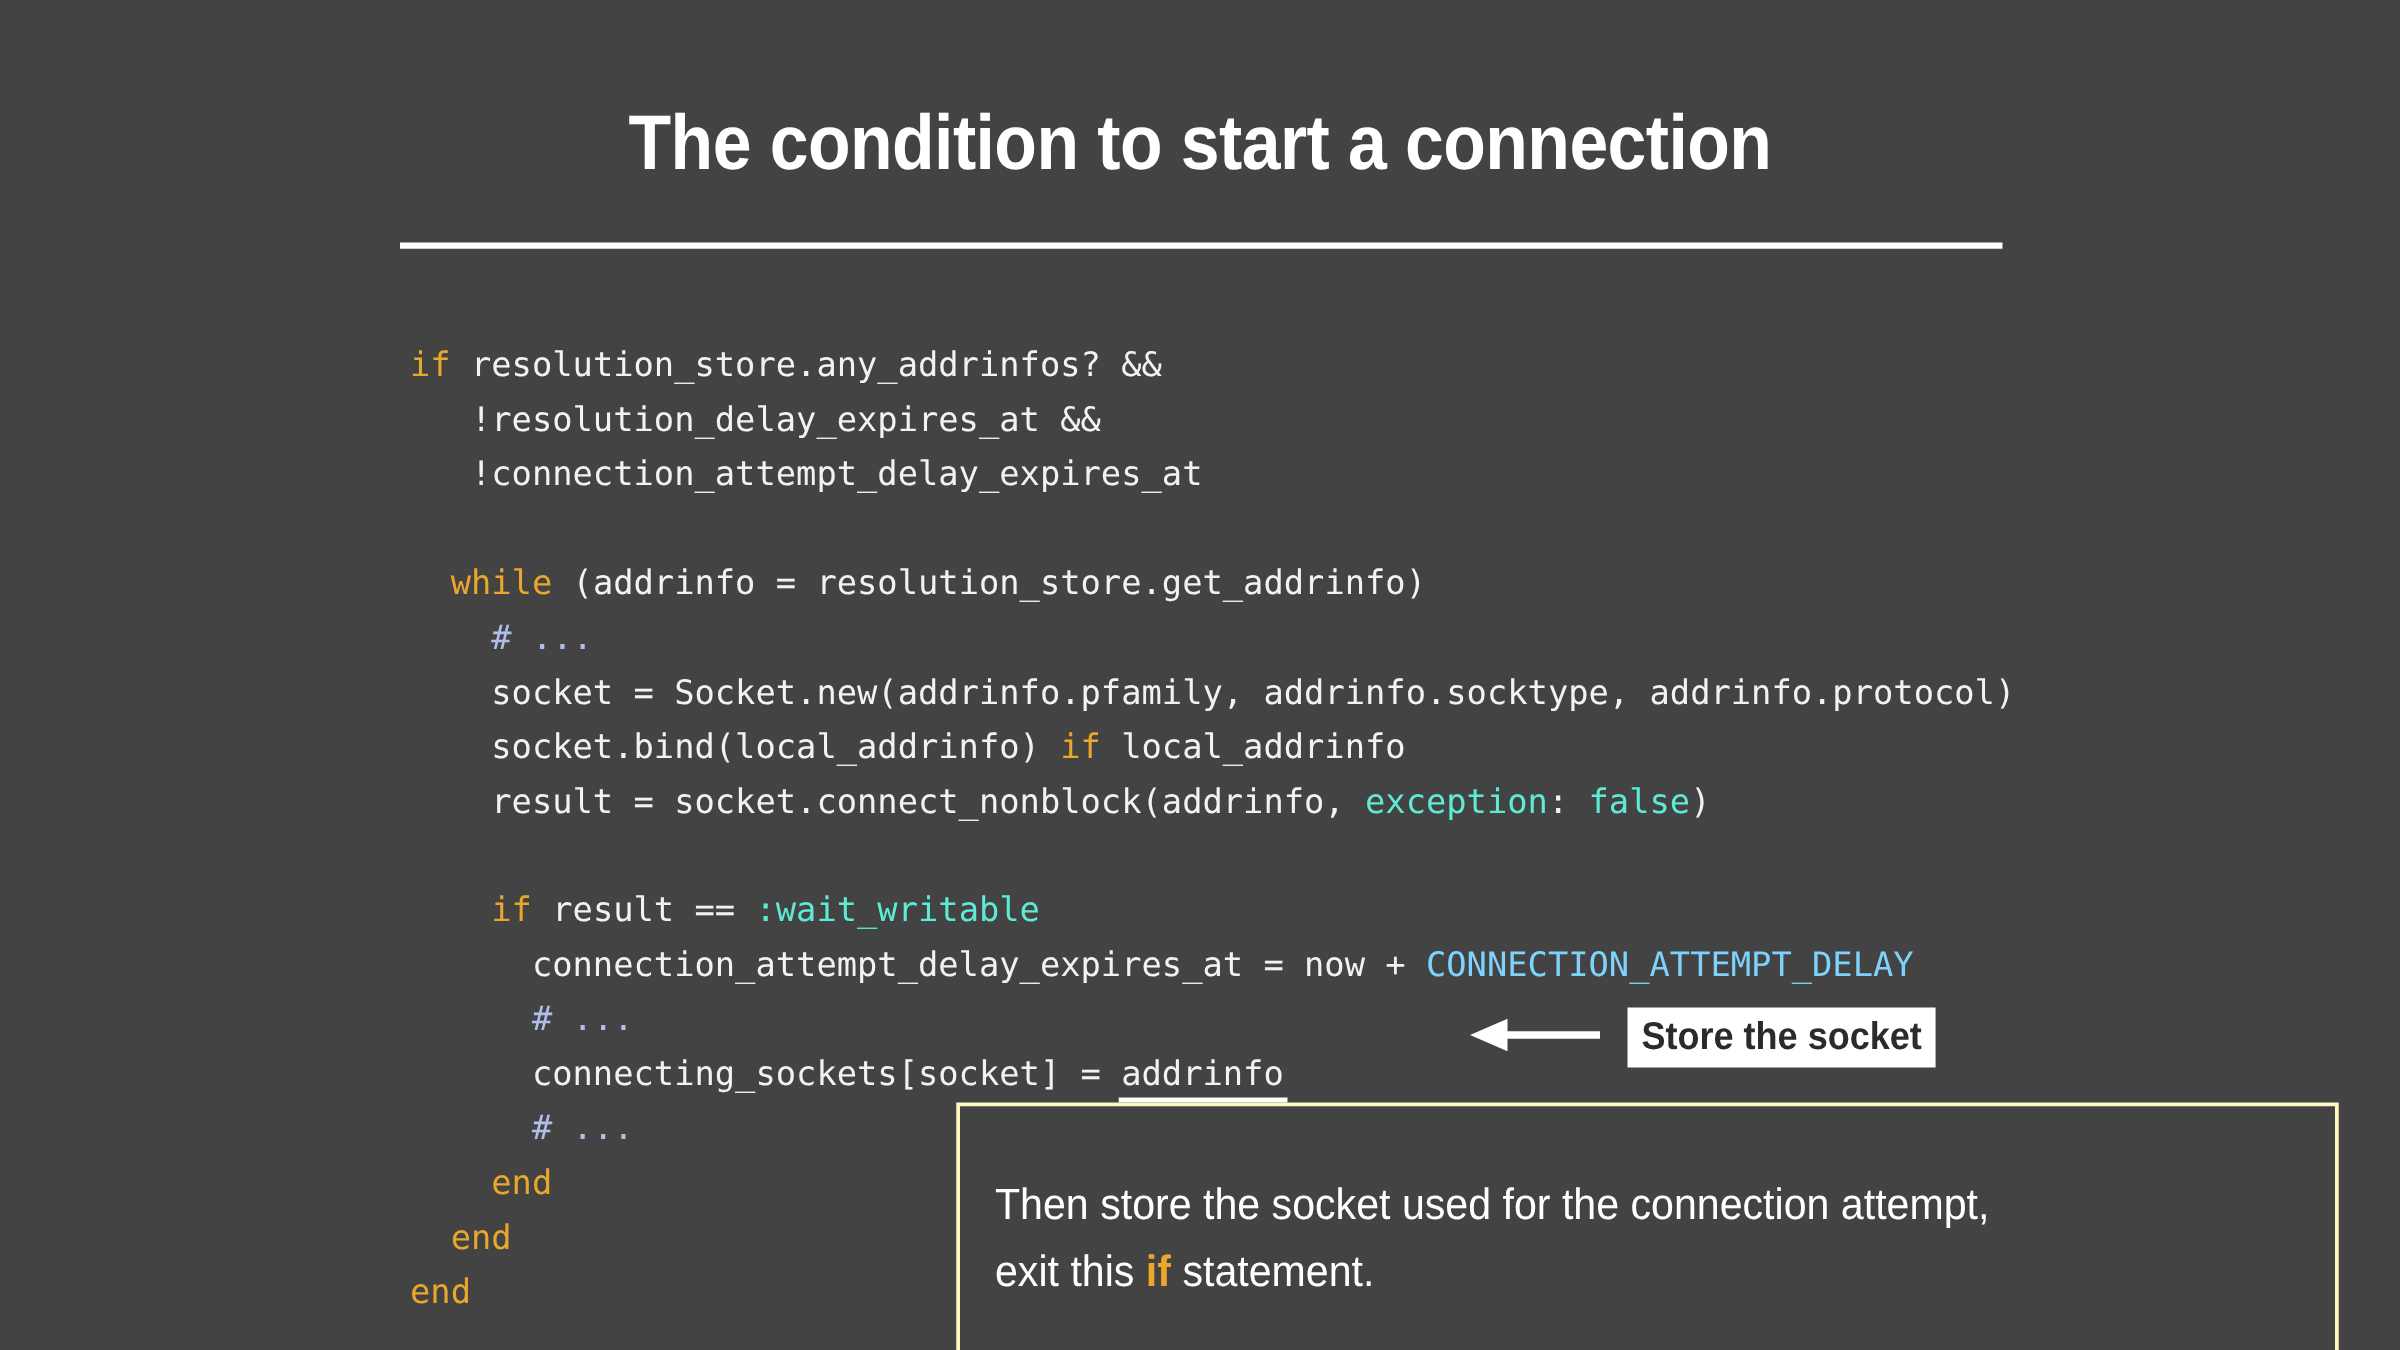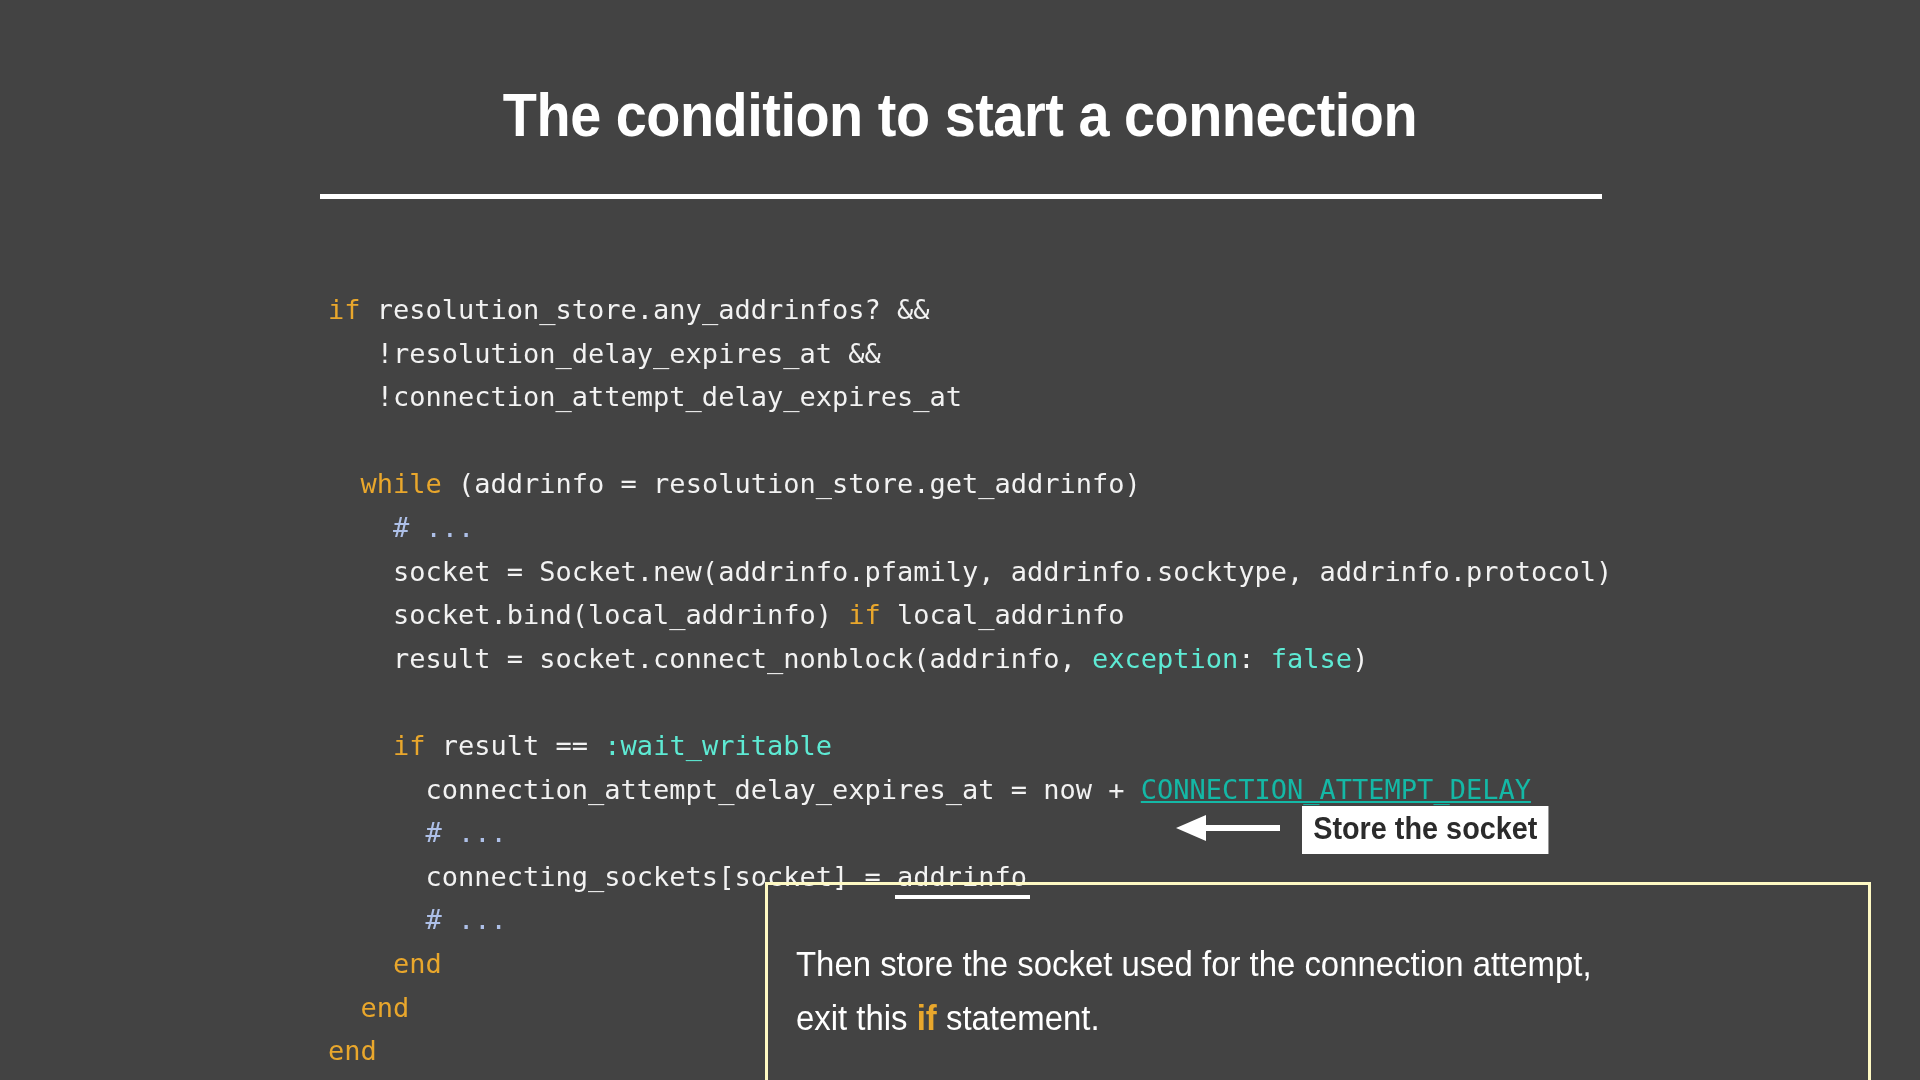--- a/index.html
+++ b/index.html
@@ -40,33 +40,33 @@
     top: 155px;
     width: 1282px;
     height: 5px;
     background: #ffffff;
   }
 
   
   #code {
     position: absolute;
     left: 328px;
-    top: 222px;
+    top: 205px;
     font-family: "DejaVu Sans Mono", "Liberation Mono", monospace;
     font-size: 27px;
     line-height: 43.6px;
     color: #f2f2f2;
     white-space: pre;
     letter-spacing: 0px;
   }
   #code .ln { display: block; height: 43.6px; }
   .kw   { color: #e9a72c; }
   .cmt  { color: #aec0e8; }
   .sym  { color: #5eead4; }
-  .cst  { color: #14b8a6; text-decoration: underline; }
+  .cst  { color: #7dd3fc; }
   .sm   { font-size: 27px; }
 
   .underlined {
     position: relative;
     text-decoration: none;
   }
   .underlined::after {
     content: "";
     position: absolute;
     left: -2px; right: -3px;

